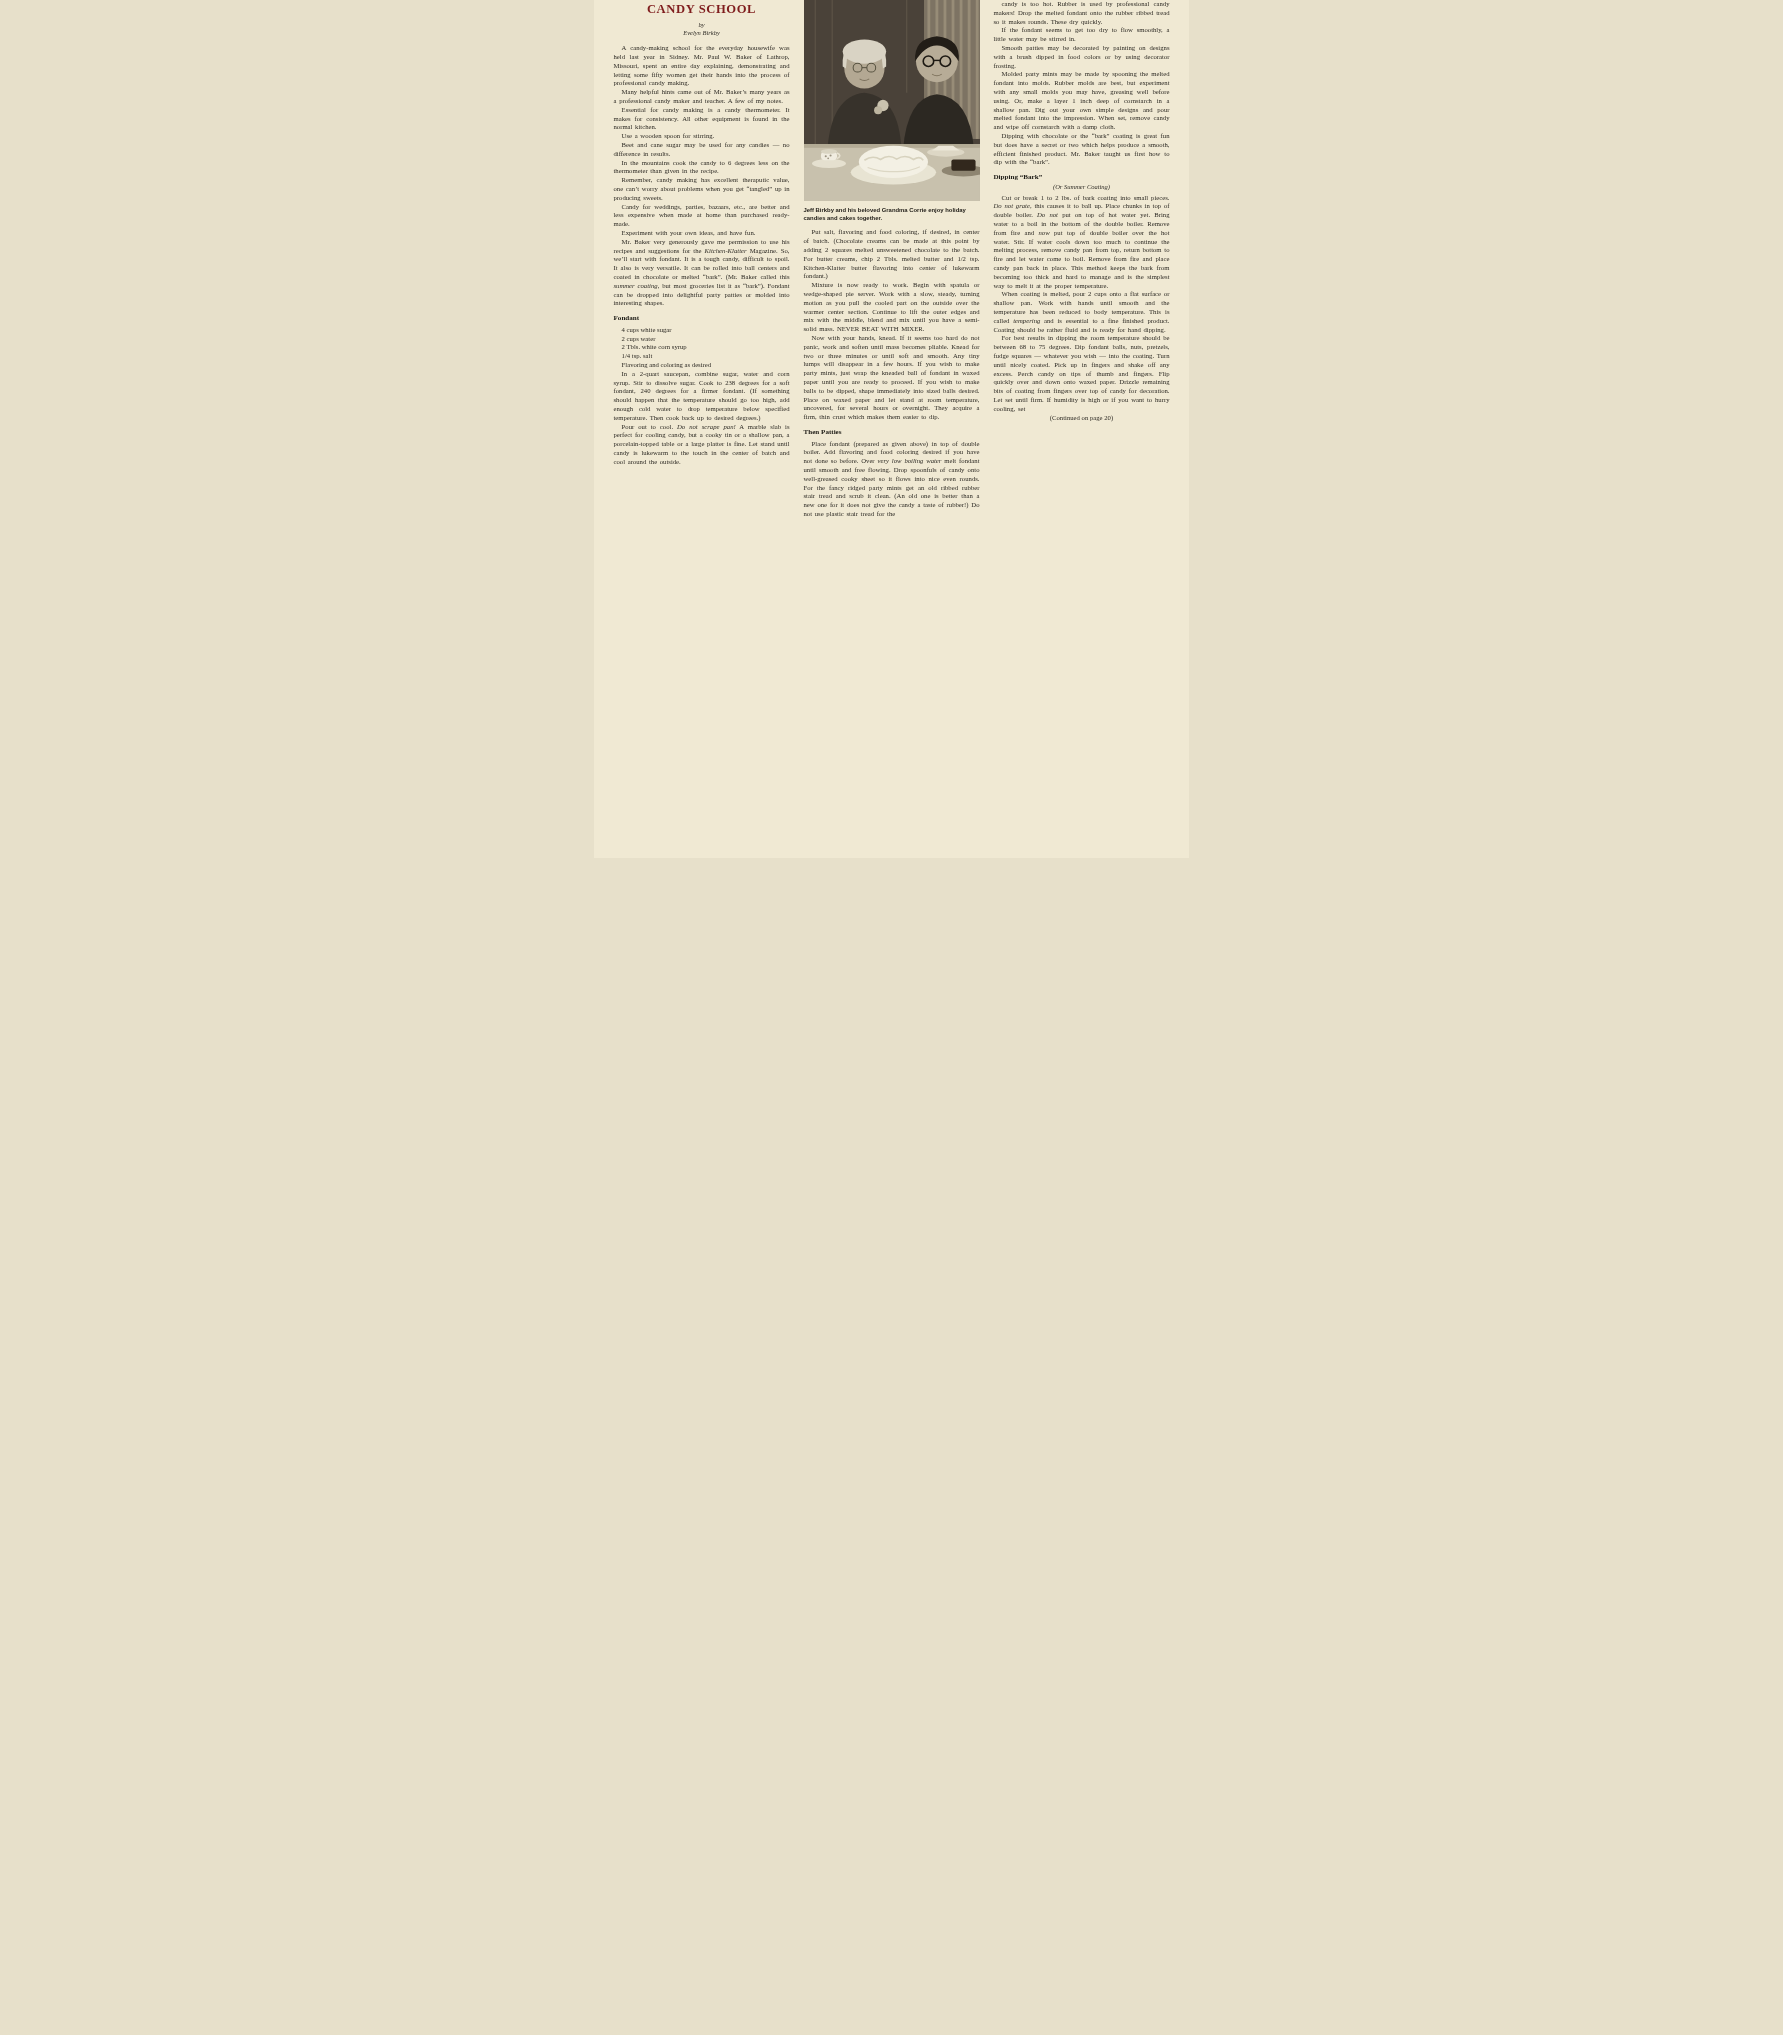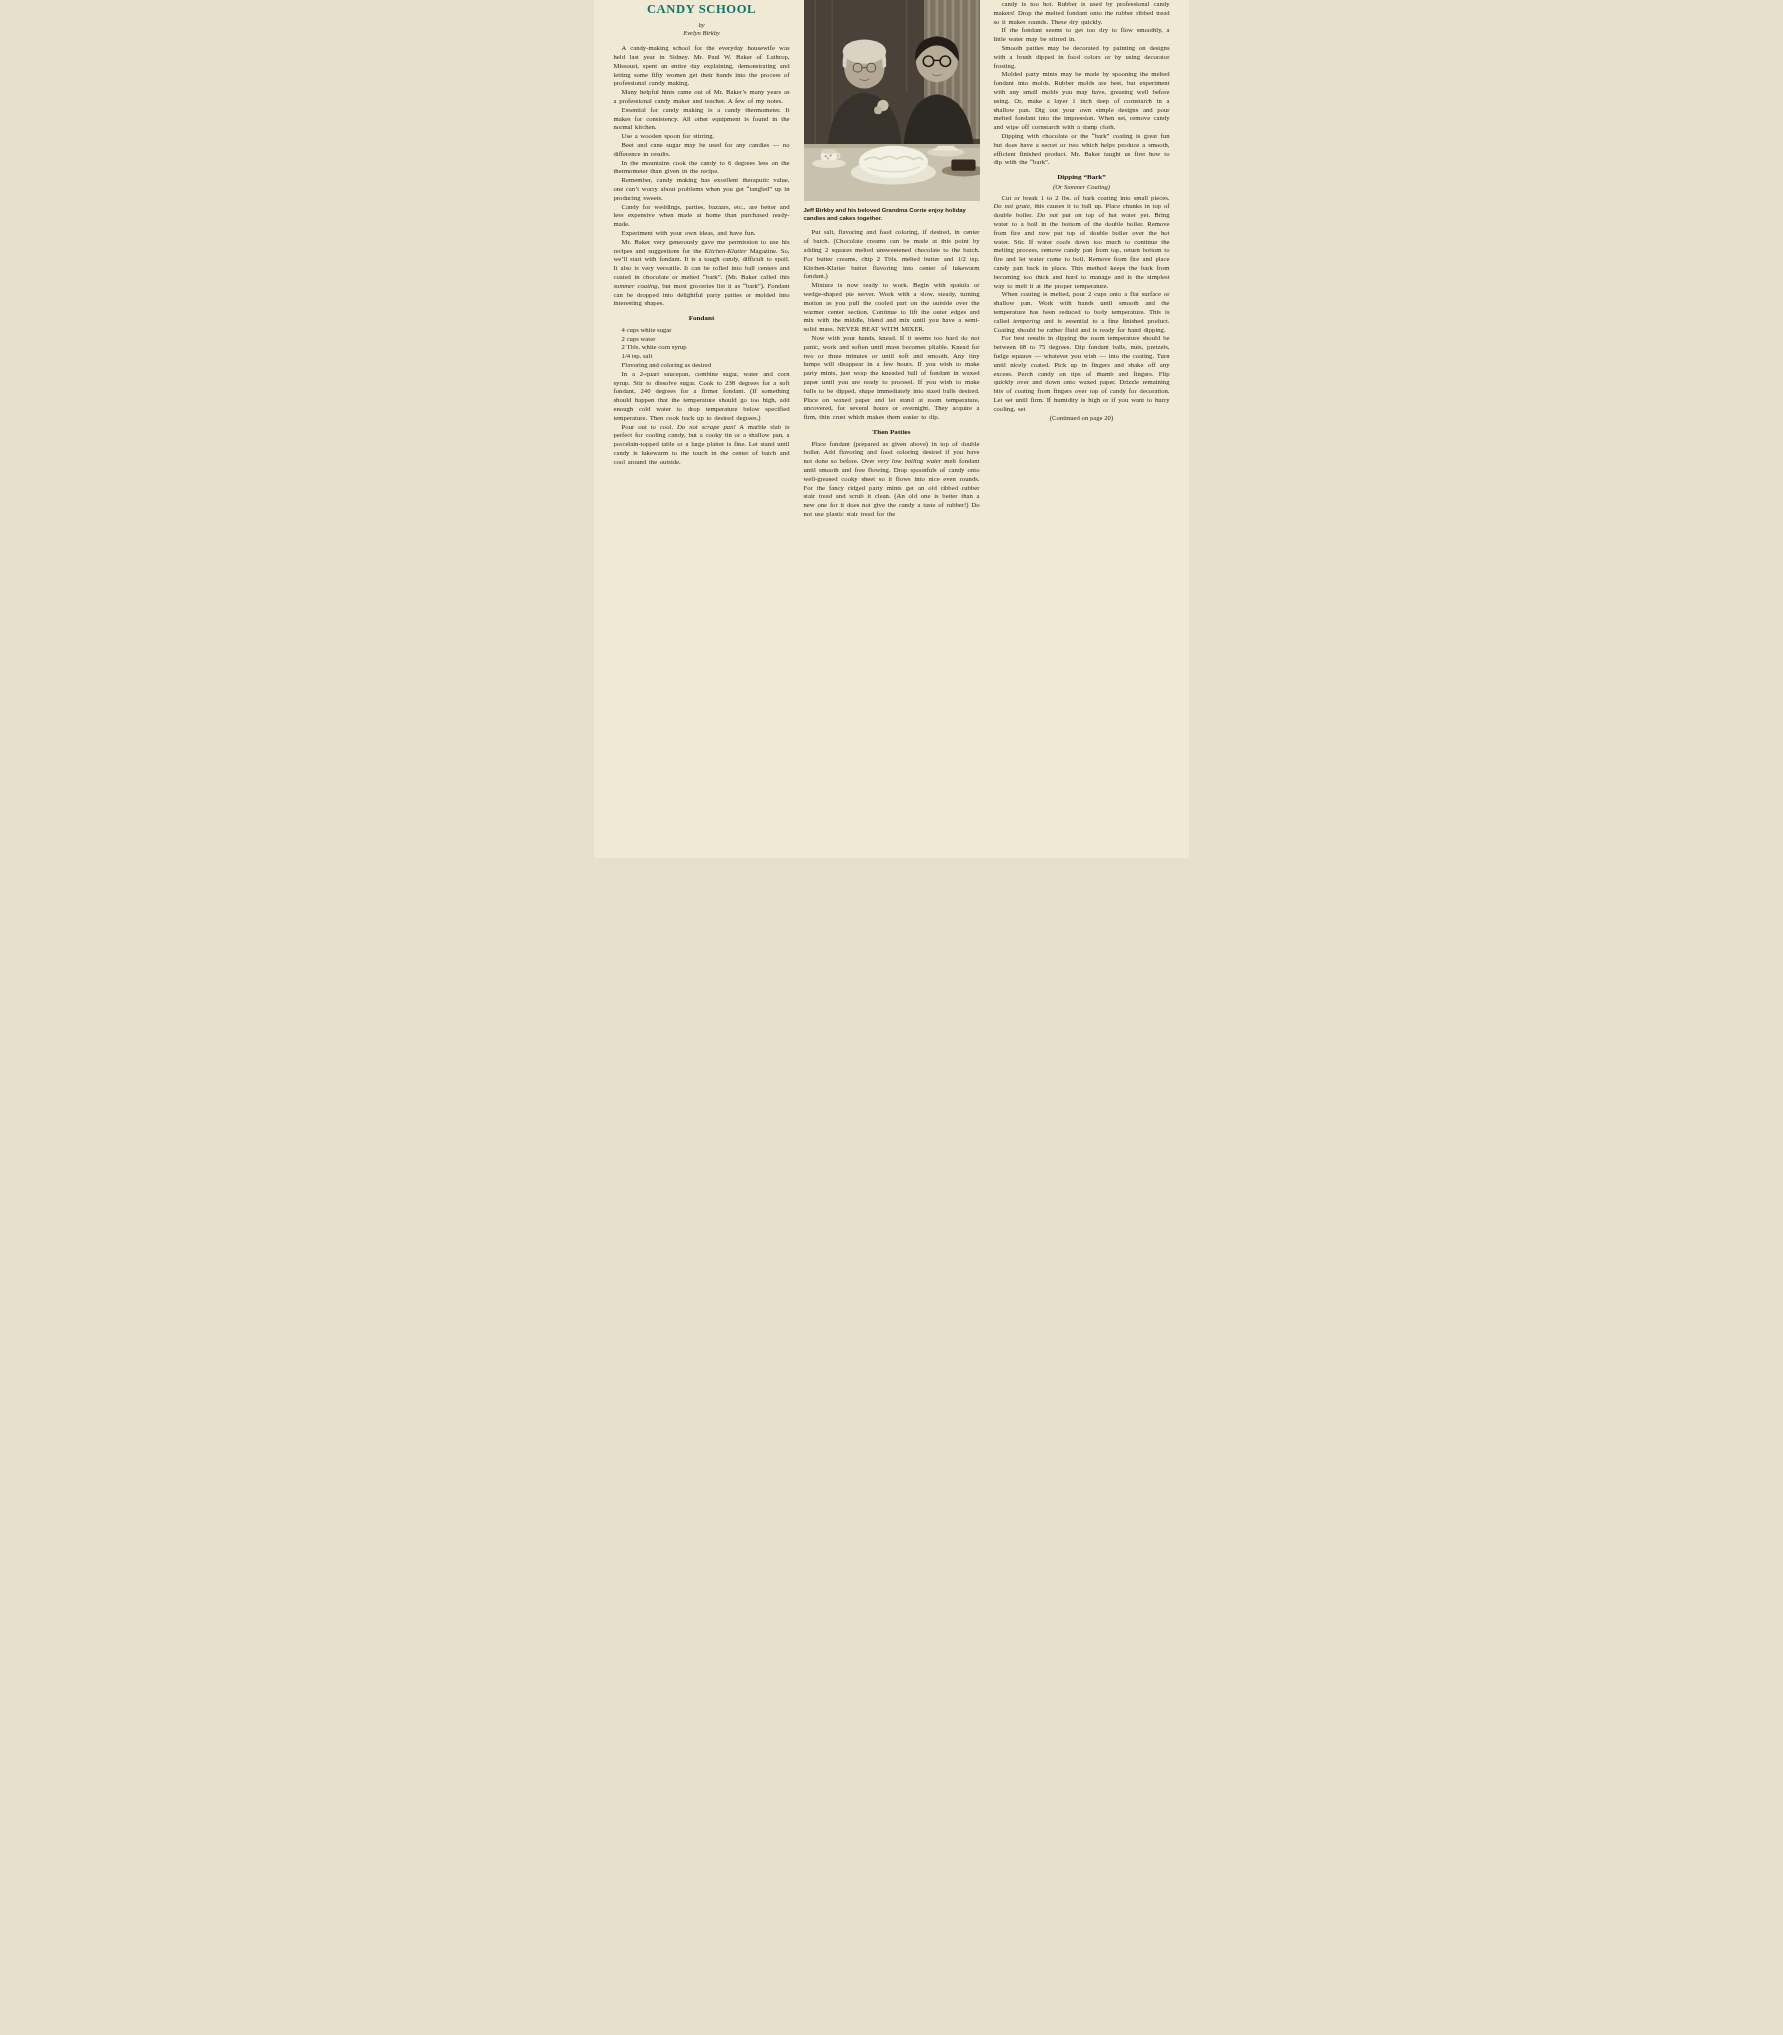--- a/index.html
+++ b/index.html
@@ -9,29 +9,29 @@
     font-family:"Liberation Serif", serif;
   }
   .pagehead{
     display:flex;justify-content:space-between;align-items:baseline;
     padding:14.7px 19.5px 9.8px;font-weight:bold;font-size:8.5px;letter-spacing:0.2px;color:#25221c;
   }
   .cols{display:flex;gap:14px;padding:0 19.5px;}
   .col{flex:1 1 0;min-width:0;}
   .title{
     text-align:center;font-size:12.6px;font-weight:bold;letter-spacing:0.6px;
-    margin:1.6px 0 4.1px;color:#0f766e;
+    margin:1.6px 0 4.1px;color:#7f1d1d;
   }
   .byline{text-align:center;font-style:italic;font-size:6.5px;line-height:8.5px;margin:0 0 6.5px;}
   .p{
     margin:0;text-indent:8.1px;text-align:justify;
     font-size:6.7px;line-height:8.8px;word-spacing:1px;
   }
   .ing{margin:0;padding-left:8.1px;font-size:6.7px;line-height:8.8px;}
-  .shead{text-align:center;font-weight:bold;font-size:7.1px;margin:5.7px 0 4.1px;color:#22201a;}
+  .shead{font-weight:bold;font-size:7.1px;margin:5.7px 0 4.1px;color:#22201a;}
   .subhead{text-align:center;font-style:italic;font-size:6.5px;margin:-2.4px 0 4.1px;}
   .photo{margin:0 0 6.5px;}
   .photo svg{display:block;width:100%;height:auto;}
   .caption{
     font-family:"Liberation Sans", sans-serif;font-weight:bold;
     font-size:5.9px;line-height:8px;margin-top:4.5px;color:#25221c;
   }
   .continued{text-align:center;font-size:6.7px;line-height:8.8px;margin-top:0.8px;}
 </style>
 </head>

